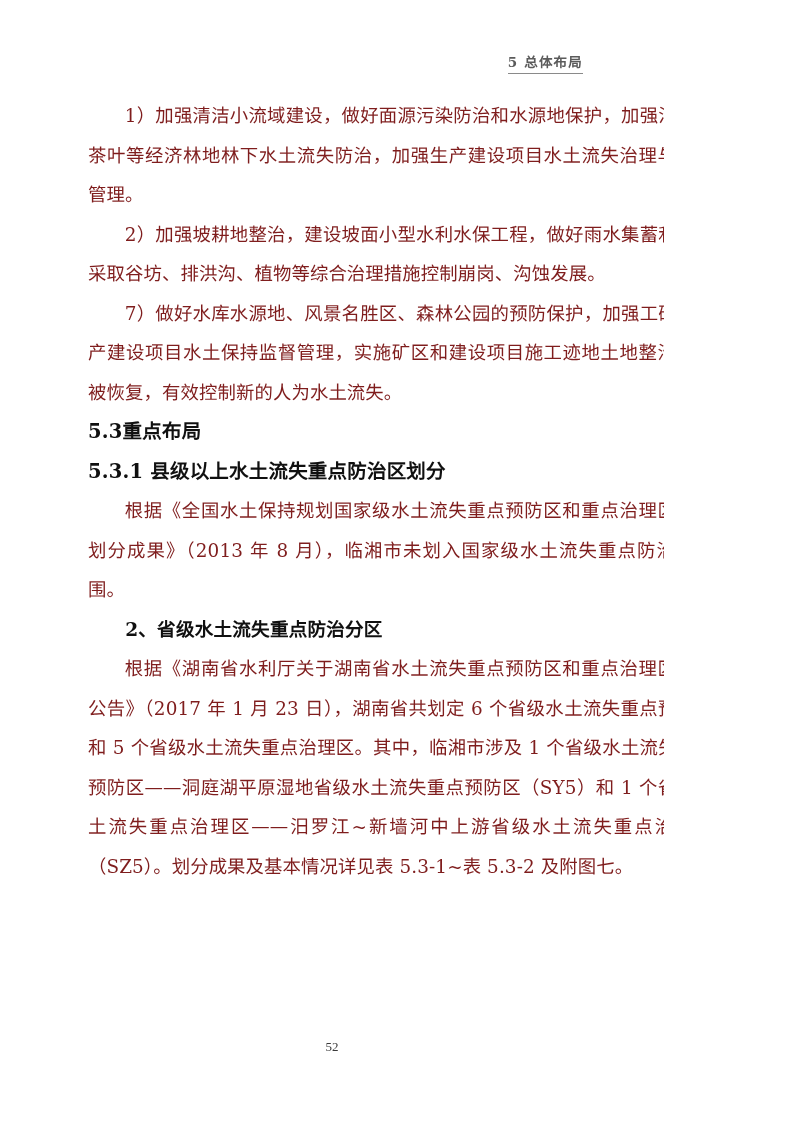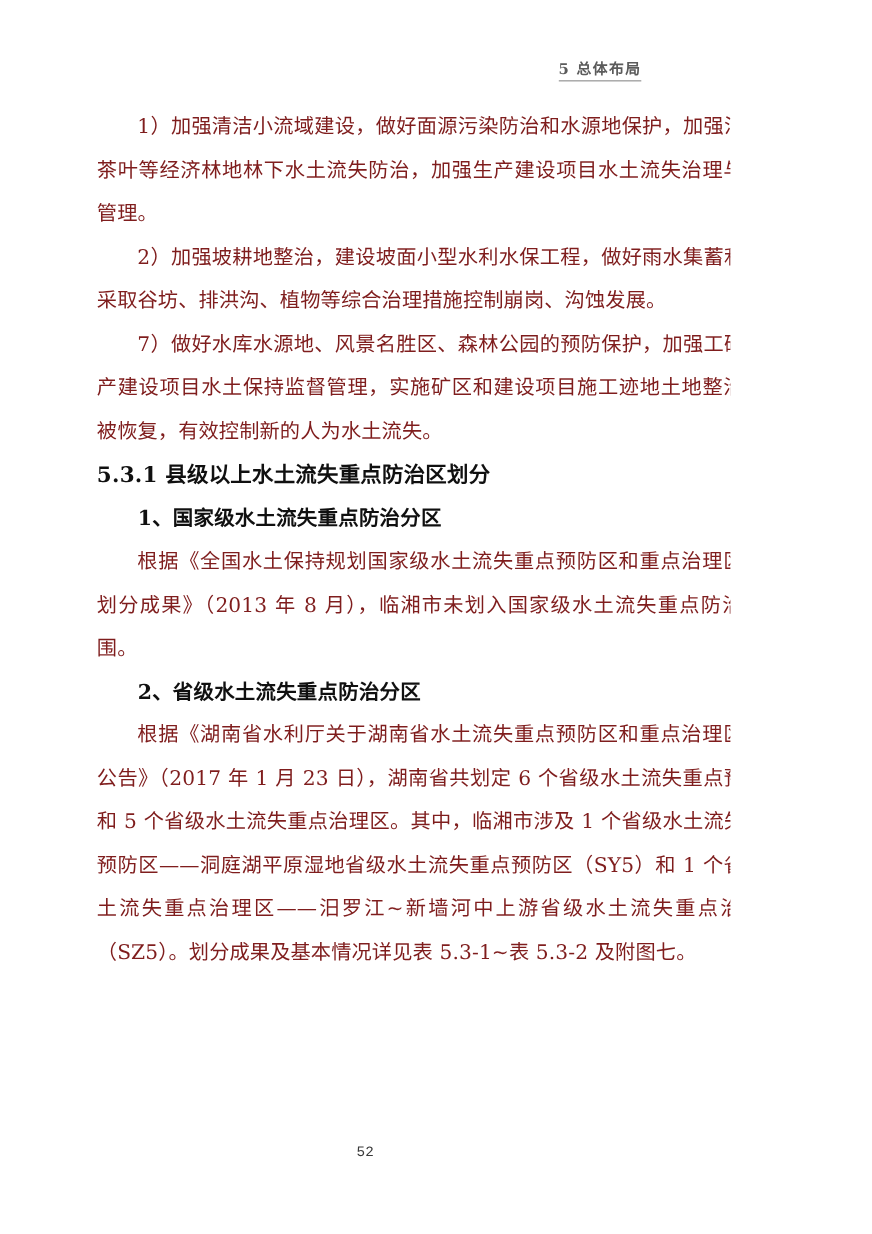--- a/index.html
+++ b/index.html
@@ -96,45 +96,45 @@
     position: absolute;
     left: 0;
     right: 0;
     top: 1036px;
     text-align: center;
   }
 
   .page-footer .folio {
     font-size: 13px;
     color: #3a3a3a;
-    font-family: Liberation Mono, monospace;
+    font-family: Liberation Serif, serif;
   }
 </style>
 </head>
 <body>
 
 <div class="page">
 
   <div class="page-header">
     <span class="header-text">5 总体布局</span>
   </div>
 
   <div class="content">
 
     <p class="para">1）加强清洁小流域建设，做好面源污染防治和水源地保护，加强油茶、茶叶等经济林地林下水土流失防治，加强生产建设项目水土流失治理与监督管理。</p>
 
     <p class="para">2）加强坡耕地整治，建设坡面小型水利水保工程，做好雨水集蓄利用，采取谷坊、排洪沟、植物等综合治理措施控制崩岗、沟蚀发展。</p>
 
 
     <p class="para">7）做好水库水源地、风景名胜区、森林公园的预防保护，加强工矿区生产建设项目水土保持监督管理，实施矿区和建设项目施工迹地土地整治和植被恢复，有效控制新的人为水土流失。</p>
 
+    <h2 class="h2">5.3重点布局</h2>
 
     <h3 class="h3">5.3.1 县级以上水土流失重点防治区划分</h3>
 
-    <h4 class="h4">1、国家级水土流失重点防治分区</h4>
 
     <p class="para">根据《全国水土保持规划国家级水土流失重点预防区和重点治理区复核划分成果》（2013 年 8 月），临湘市未划入国家级水土流失重点防治区范围。</p>
 
     <h4 class="h4">2、省级水土流失重点防治分区</h4>
 
     <p class="para">根据《湖南省水利厅关于湖南省水土流失重点预防区和重点治理区划定公告》（2017 年 1 月 23 日），湖南省共划定 6 个省级水土流失重点预防区和 5 个省级水土流失重点治理区。其中，临湘市涉及 1 个省级水土流失重点预防区——洞庭湖平原湿地省级水土流失重点预防区（SY5）和 1 个省级水土流失重点治理区——汨罗江~新墙河中上游省级水土流失重点治理区（SZ5）。划分成果及基本情况详见表 5.3-1~表 5.3-2 及附图七。</p>
 
   </div>
 
   <div class="page-footer">

